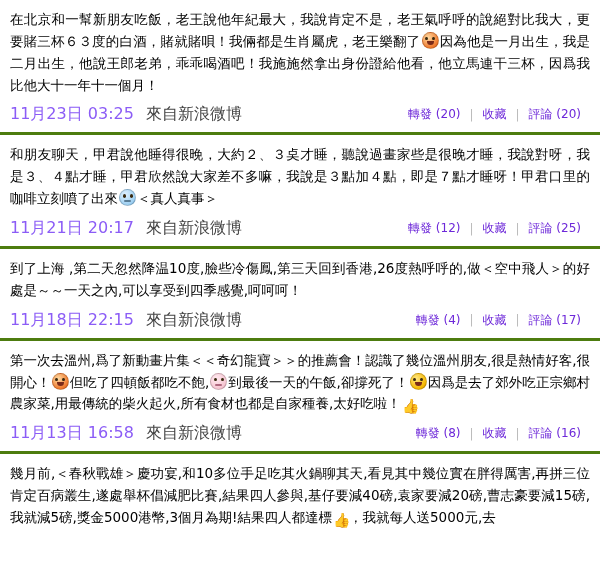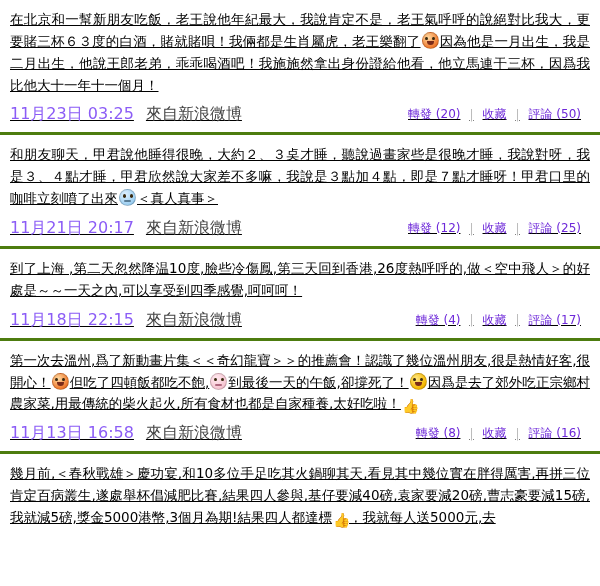--- a/index.html
+++ b/index.html
@@ -9,21 +9,20 @@
   }
   body {
     width: 600px;
     height: 586px;
     font-family: "DejaVu Sans", "Liberation Sans", sans-serif;
     color: #000000;
     overflow: hidden;
   }
   #feed {
     width: 600px;
-    text-decoration: underline;
   }
   .post {
     border-top: 3px solid #4d7c0f;
     padding: 0;
   }
   .post:first-child {
     border-top: none;
   }
   .post-body {
     font-size: 13.5px;
@@ -138,21 +137,21 @@
     <div class="post-meta">
       <div class="meta-left">
         <span class="timestamp">11月23日 03:25</span>
         <span class="source">來自新浪微博</span>
       </div>
       <div class="meta-right">
         <a href="#">轉發 (20)</a>
         <span class="divider">|</span>
         <a href="#">收藏</a>
         <span class="divider">|</span>
-        <a href="#">評論 (50)</a>
+        <a href="#">評論 (20)</a>
       </div>
     </div>
   </div>
 
   <div class="post">
     <div class="post-body">
       和朋友聊天，甲君說他睡得很晚，大約２、３奌才睡，聽說過畫家些是很晚才睡，我說對呀，我是３、４點才睡，甲君欣然說大家差不多嘛，我說是３點加４點，即是７點才睡呀！甲君口里的咖啡立刻噴了出來<span class="emoji blue"><span class="eyes">
             <i></i>
             <i></i>
           </span><span class="mouth"></span></span>＜真人真事＞

